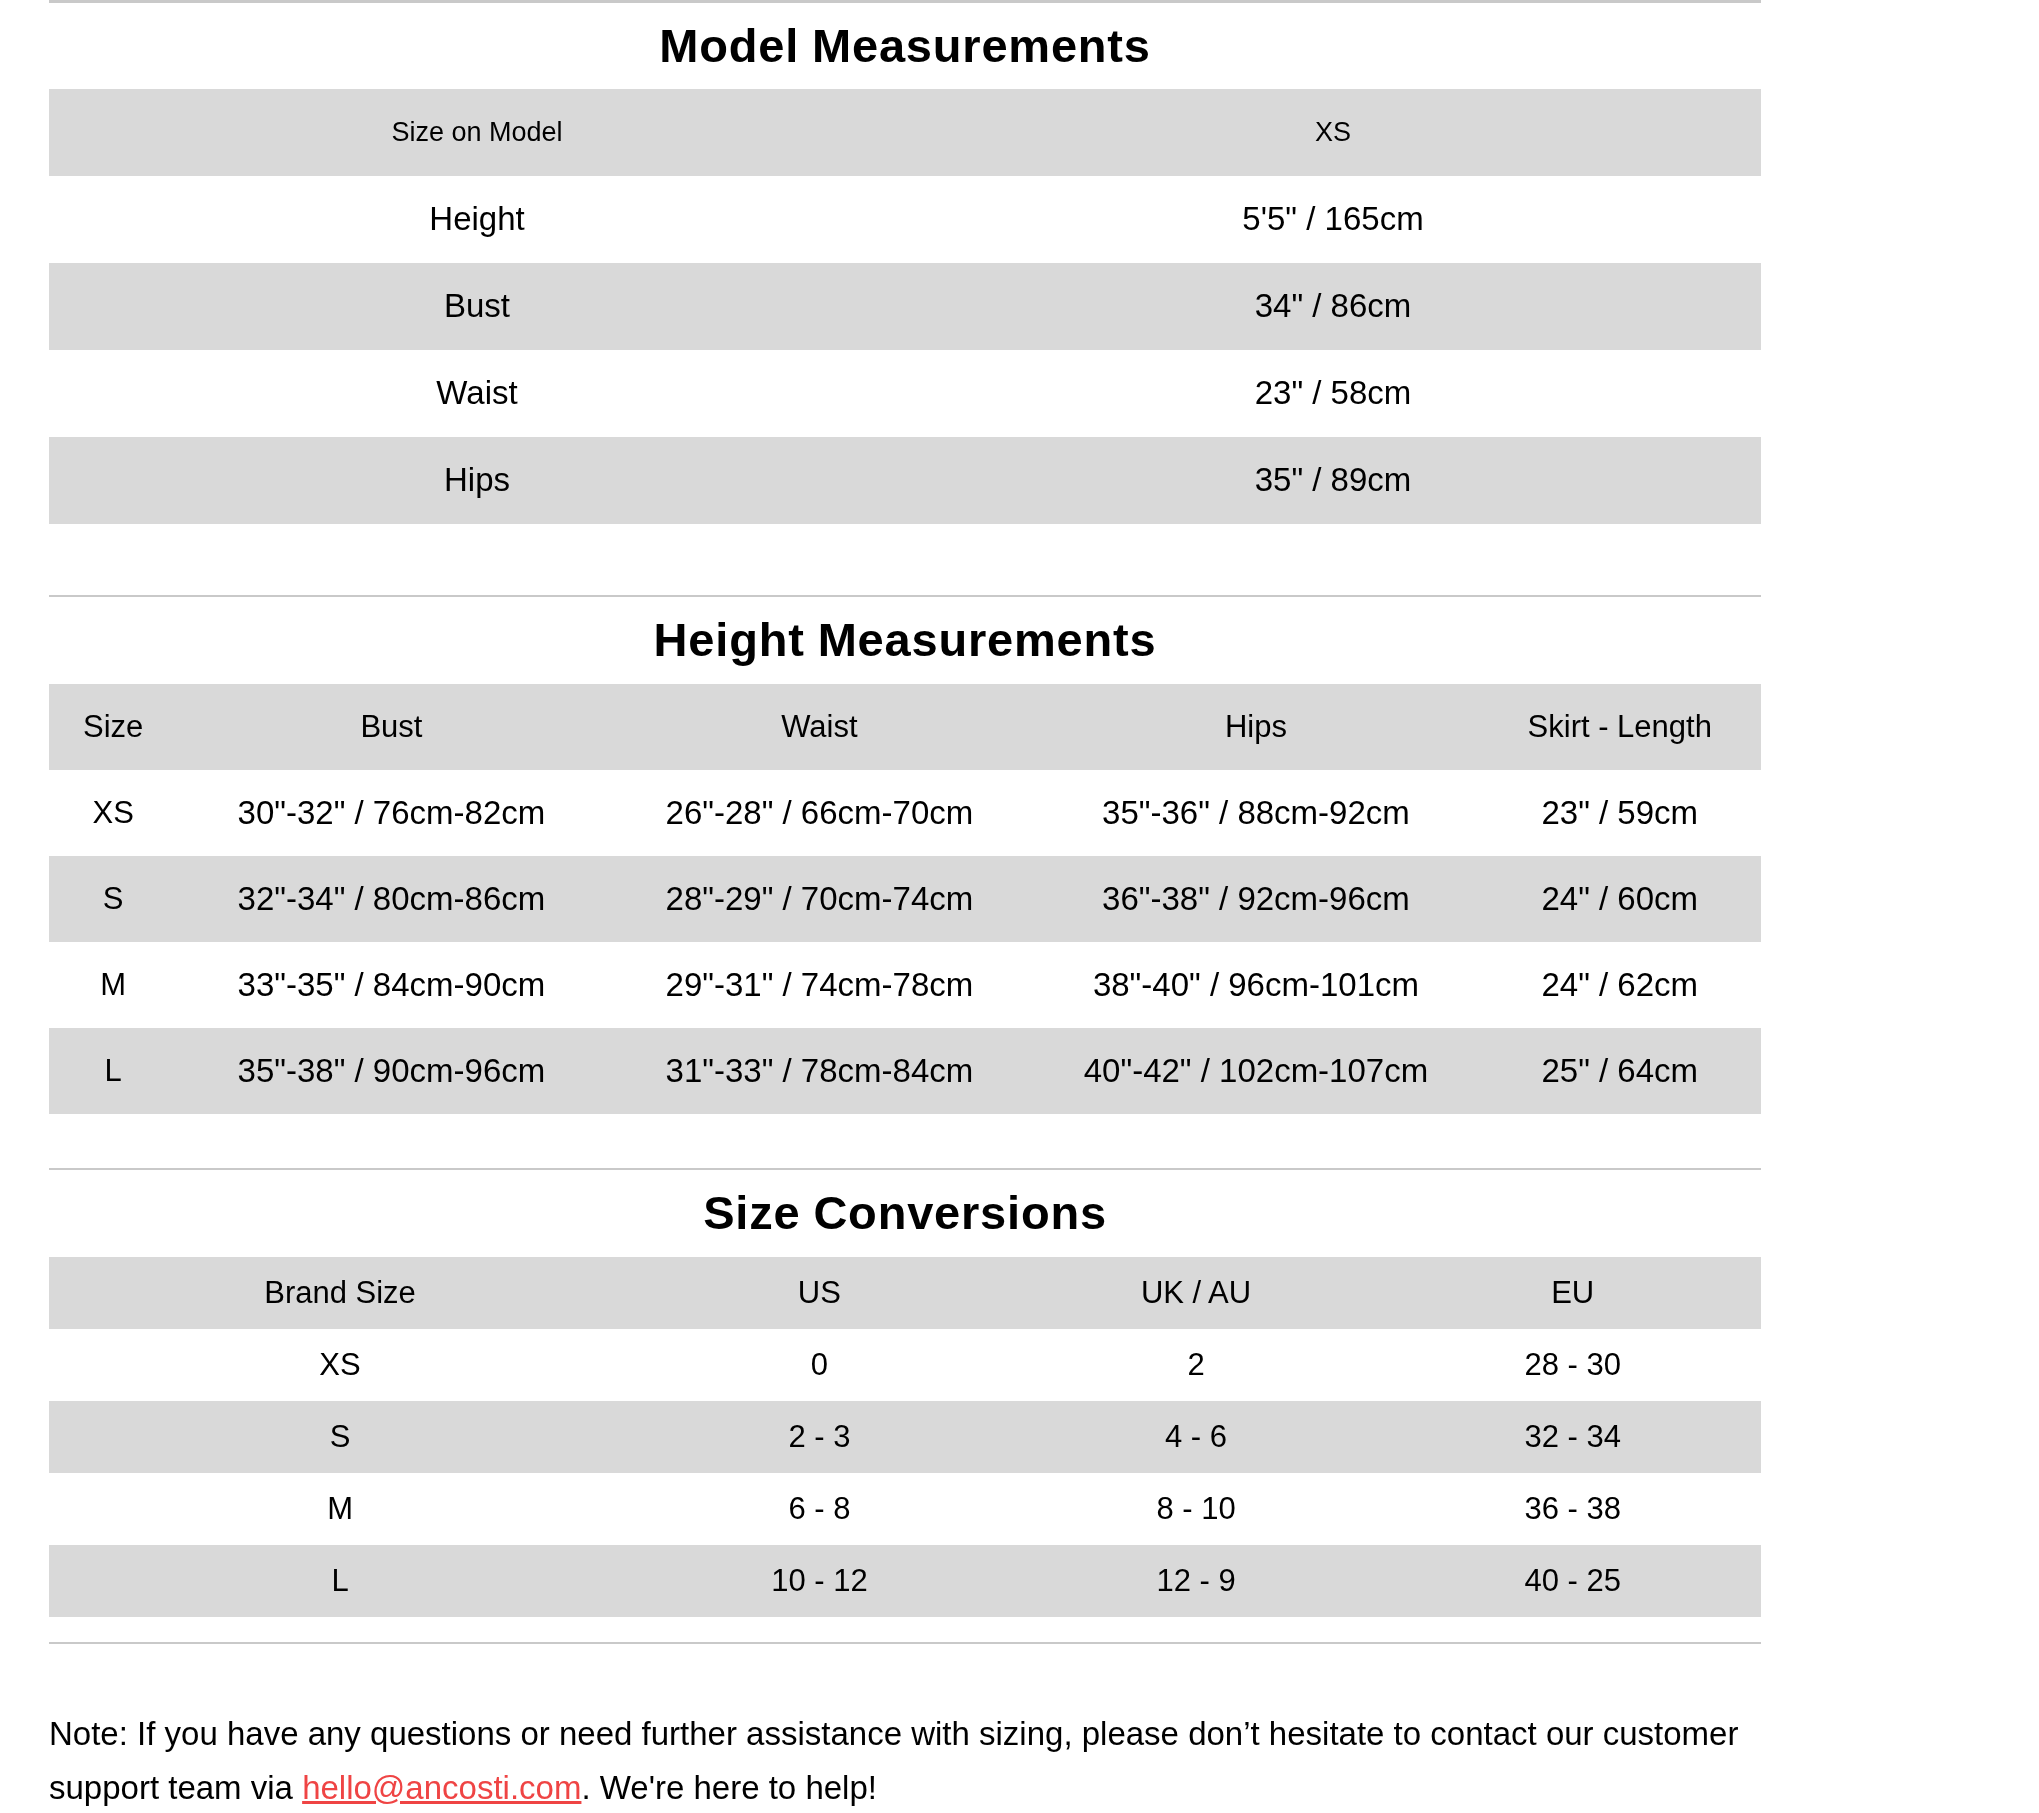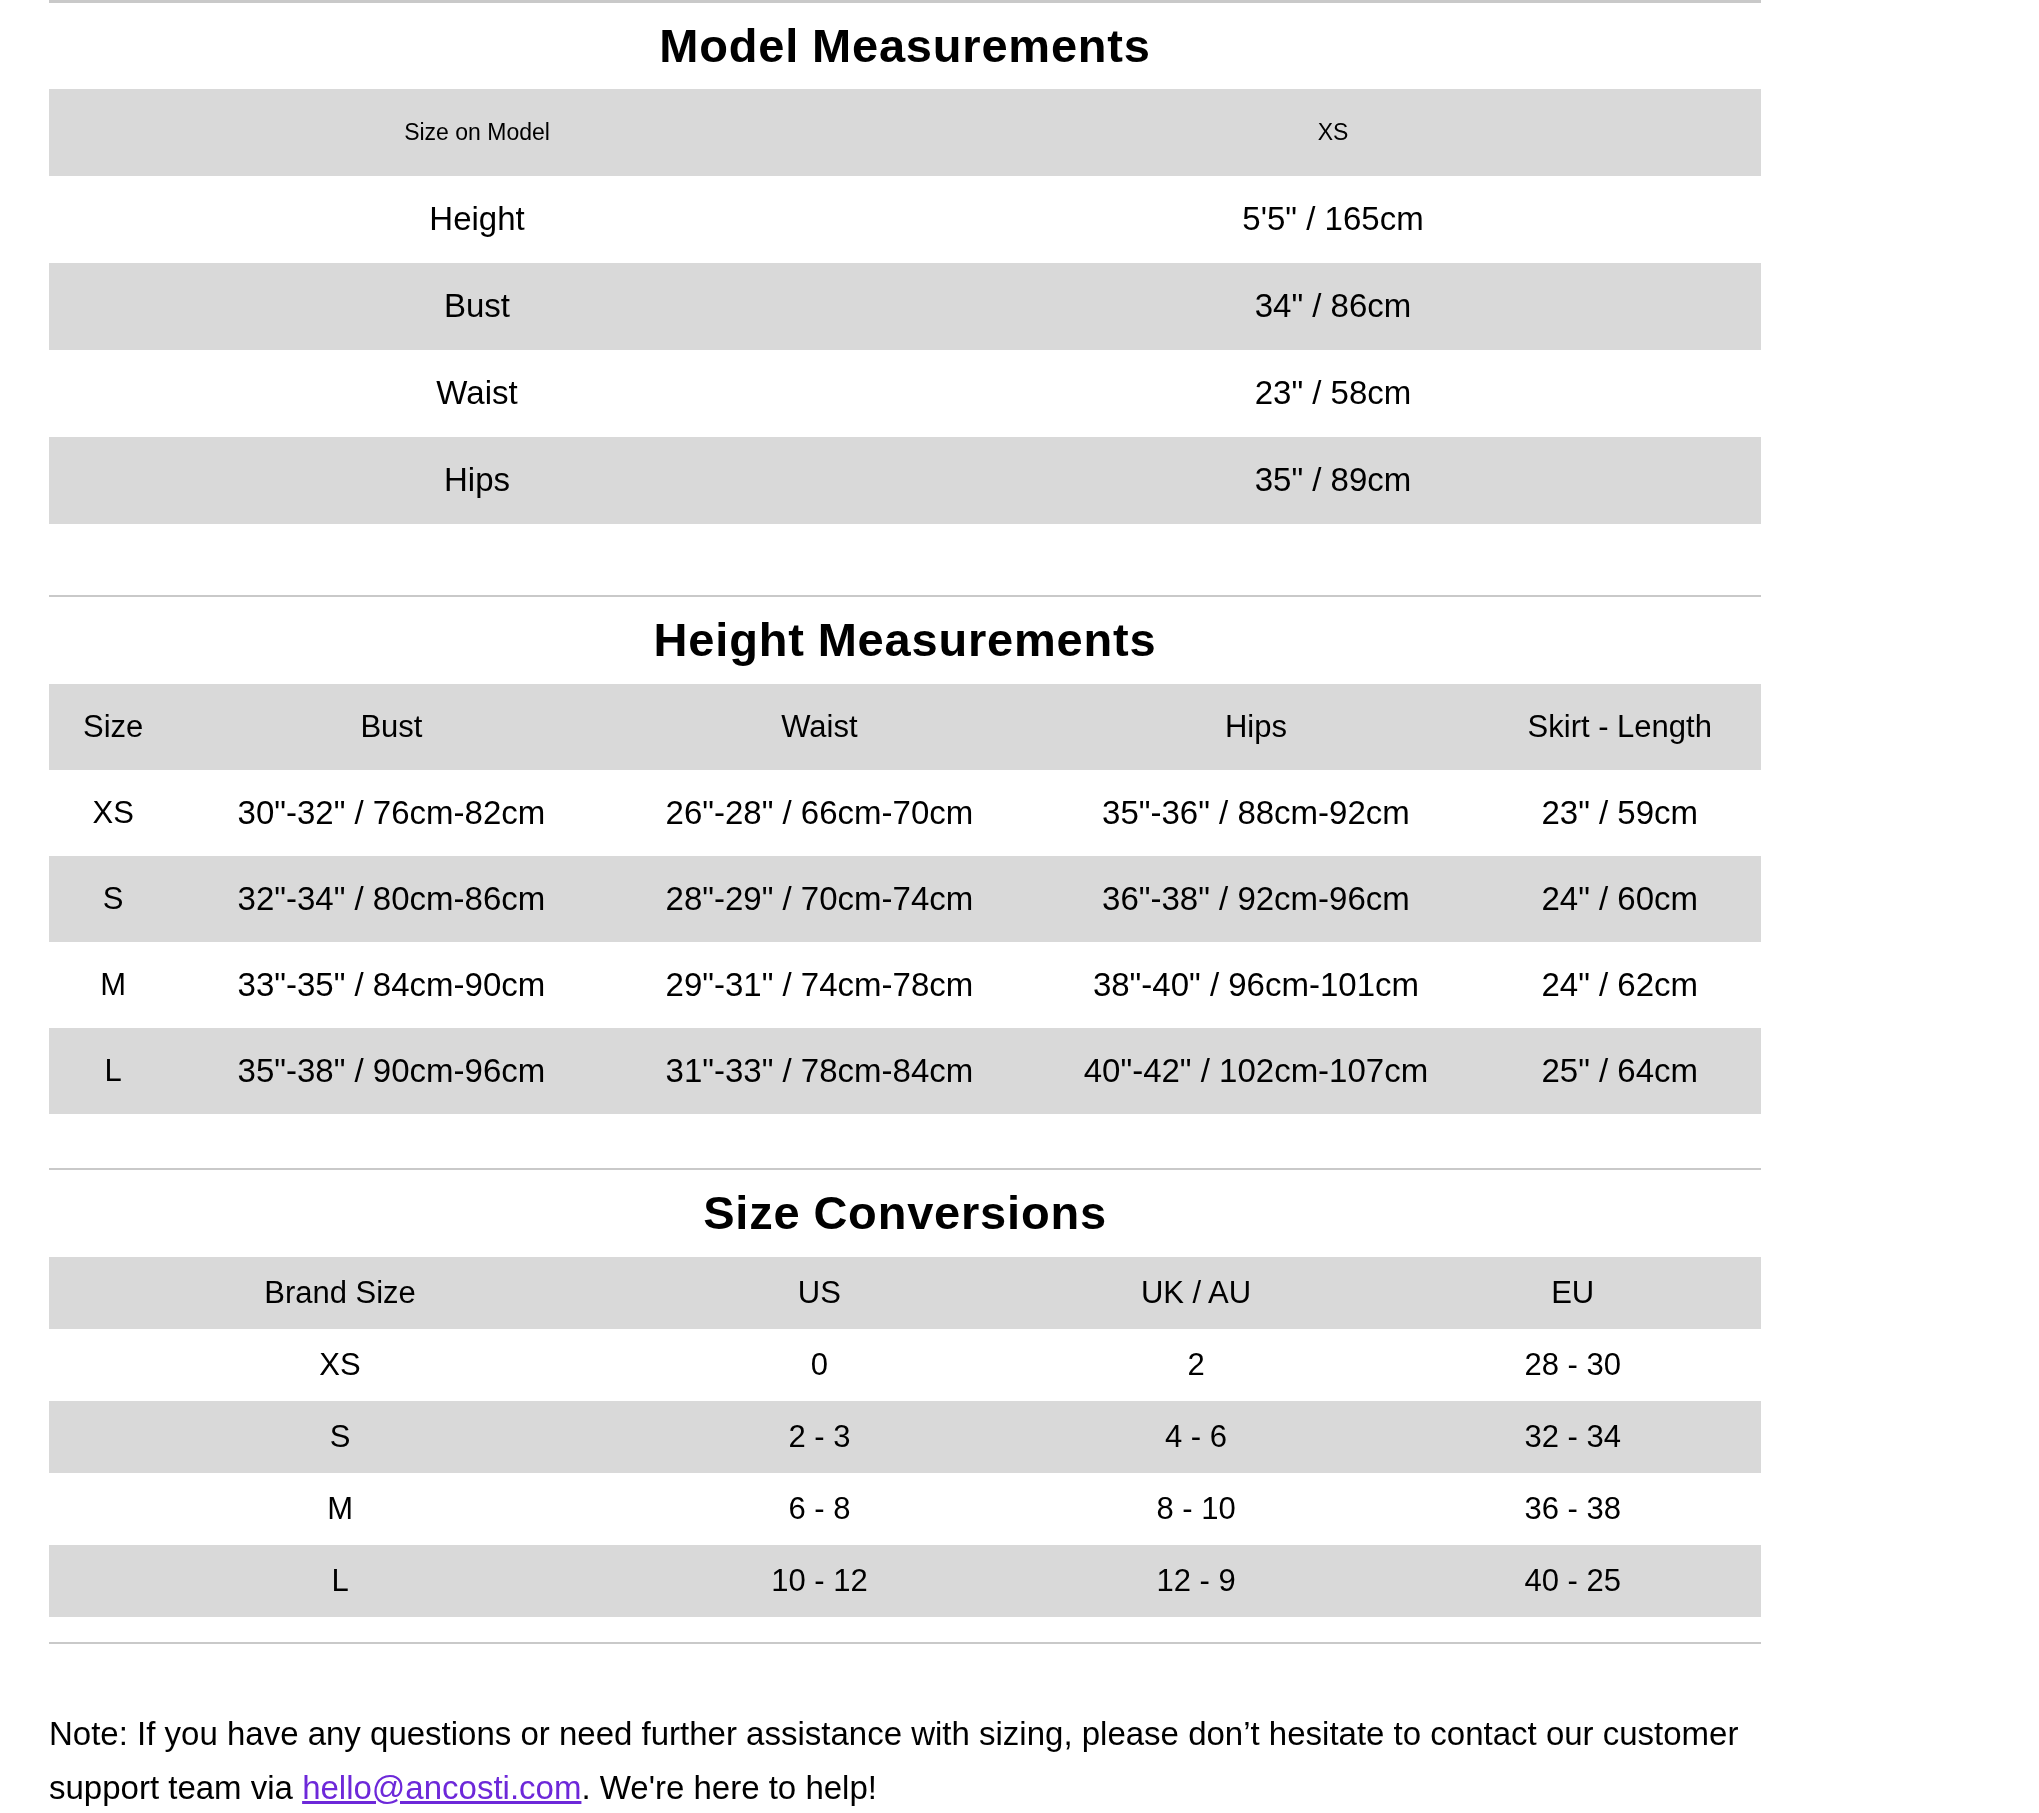--- a/index.html
+++ b/index.html
@@ -51,21 +51,21 @@
     padding: 0;
   }
   
   .model-table tr { height: 87px; }
   .model-table td {
     font-size: 33px;
   }
   .model-table tr.shaded td { background: #d9d9d9; }
   .model-table td.label { width: 50%; }
   .model-table td.value { width: 50%; }
-  .model-table tr.head td { font-size: 23px; text-align: center; }
+  .model-table tr.head td { font-size: 27px; text-align: center; }
 
   
   .product-table tr { height: 86px; }
   .product-table td { font-size: 33px; }
   .product-table tr.shaded td { background: #d9d9d9; }
   .product-table td.c-size { width: 7.5%; font-size: 31px; }
   .product-table td.c-bust { width: 25%; }
   .product-table td.c-waist { width: 25%; }
   .product-table td.c-hips { width: 26%; }
   .product-table td.c-len  { width: 16.5%; margin-top: 16px; }
@@ -84,21 +84,21 @@
   .spacer-md { height: 54px; }
   .spacer-sm { height: 25px; }
 
   .note {
     font-size: 33px;
     line-height: 1.62;
     padding-top: 30px;
     letter-spacing: 0px;
   }
   .note a, .note .email {
-    color: #6d28d9;
+    color: #ef4444;
     text-decoration: underline;
   }
 </style>
 </head>
 <body>
 
 <div class="page">
 
   <div class="rule"></div>
 

